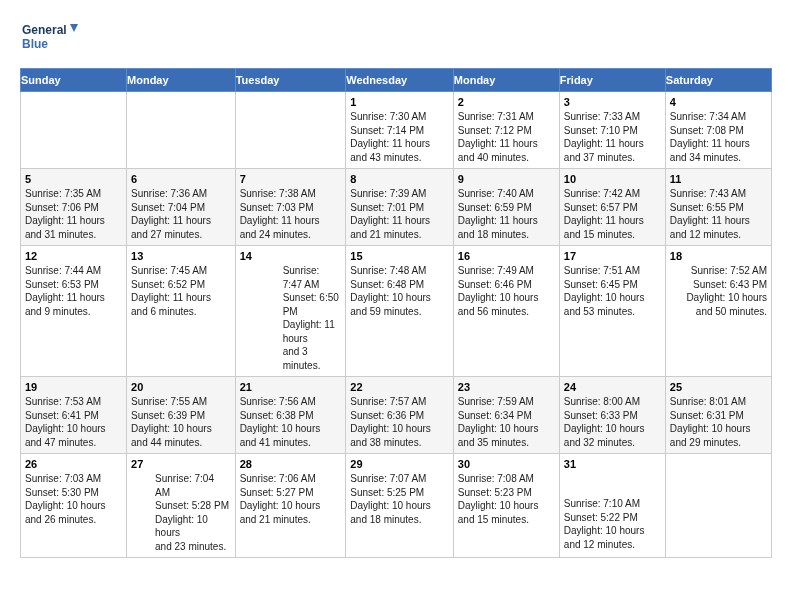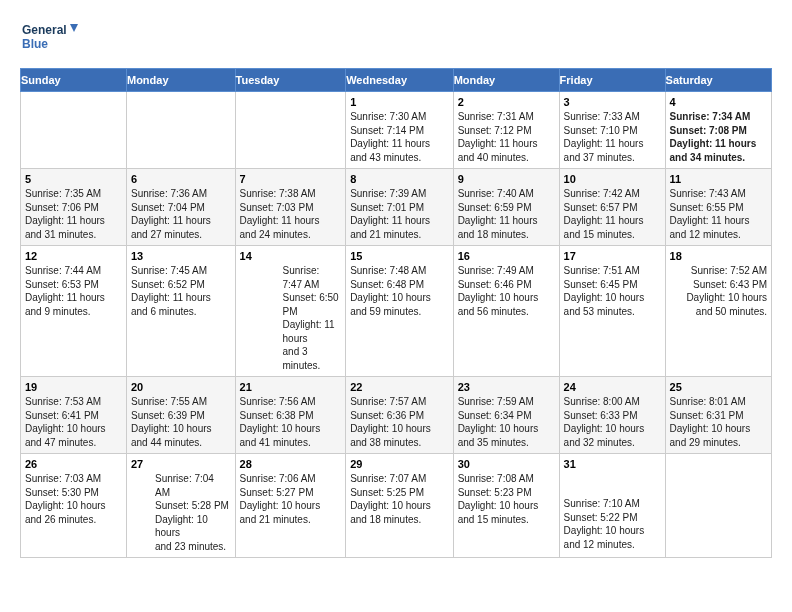--- a/index.html
+++ b/index.html
@@ -131,21 +131,21 @@
           </td>
           <td>
             <div class="day-number">3</div>
             <div class="day-info" style="white-space: pre-line;">Sunrise: 7:33 AM
 Sunset: 7:10 PM
 Daylight: 11 hours
 and 37 minutes.</div>
           </td>
           <td>
             <div class="day-number">4</div>
-            <div class="day-info" style="white-space: pre-line; font-weight: bold;">Sunrise: 7:34 AM
+            <div class="day-info" style="white-space: pre-line;">Sunrise: 7:34 AM
 Sunset: 7:08 PM
 Daylight: 11 hours
 and 34 minutes.</div>
           </td>
         </tr>
         <tr>
           <td>
             <div class="day-number">5</div>
             <div class="day-info" style="white-space: pre-line;">Sunrise: 7:35 AM
 Sunset: 7:06 PM

